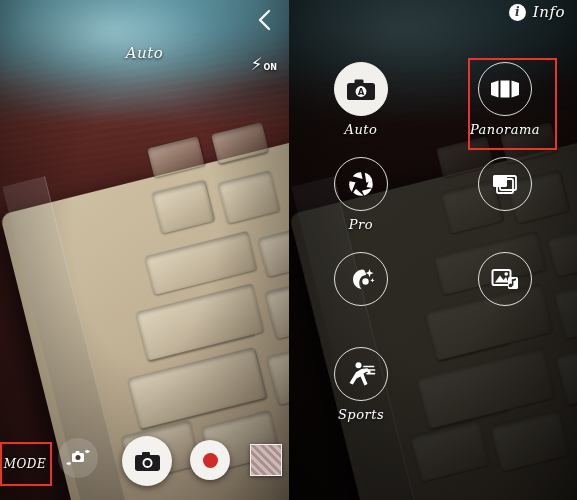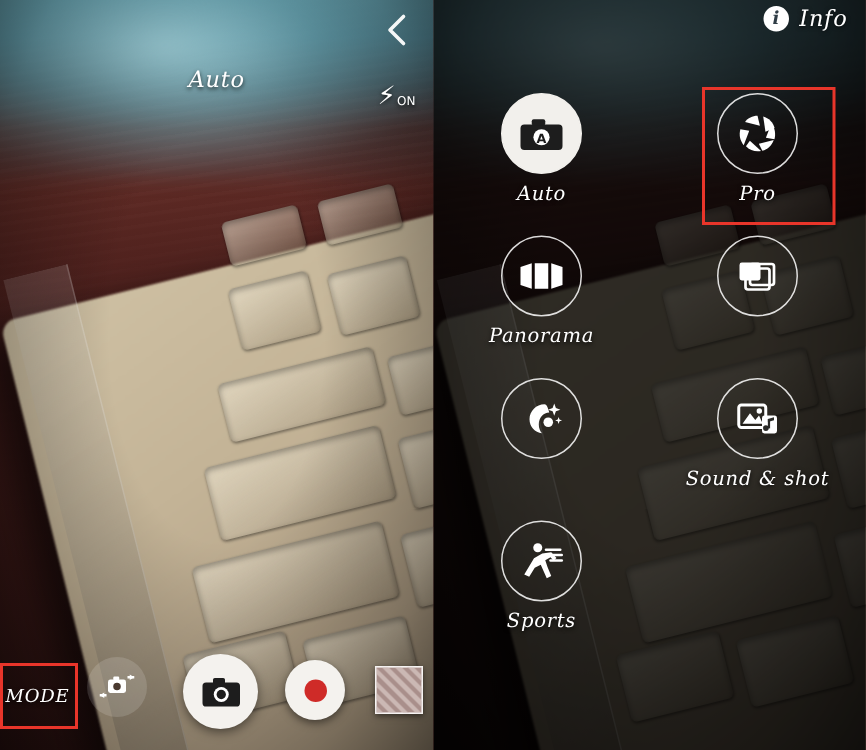--- a/index.html
+++ b/index.html
@@ -147,21 +147,21 @@
     position: absolute;
     right: 12px;
     top: 56px;
     display: flex;
     align-items: flex-end;
     gap: 1px;
     color: #fff;
     text-shadow: 0 1px 3px rgba(0,0,0,0.85);
   }
   .flash-indicator .bolt { font-size: 17px; line-height: 1; }
-  .flash-indicator .onlabel { font-size: 8px; font-weight: normal; padding-bottom: 1px; }
+  .flash-indicator .onlabel { font-size: 8px; font-weight: bold; padding-bottom: 1px; }
 
   .bottom-bar {
     position: absolute;
     left: 0; right: 0;
     bottom: 0;
     height: 72px;
   }
   .mode-button {
     position: absolute;
     left: 2px;
@@ -434,49 +434,49 @@
             <rect x="8.5" y="1.5" width="9" height="4.2" rx="1.3" fill="#1d1d1d"></rect>
             <circle cx="15" cy="13.5" r="5.4" fill="#ffffff"></circle>
             <text x="15" y="17" font-family="DejaVu Sans, sans-serif" font-size="8.5" font-weight="bold" fill="#1d1d1d" text-anchor="middle">A</text>
           </svg>
         </div>
         <div class="mode-label hand">Auto</div>
       </div>
 
       <div class="mode-cell">
         <div class="mode-circle">
+          <svg width="30" height="20" viewBox="0 0 30 20">
+            <polygon points="1,4 8.5,1.5 8.5,18.5 1,16" fill="#ffffff"></polygon>
+            <rect x="10.5" y="1.5" width="9" height="17" fill="#ffffff"></rect>
+            <polygon points="29,4 21.5,1.5 21.5,18.5 29,16" fill="#ffffff"></polygon>
+          </svg>
+        </div>
+        <div class="mode-label hand">Panorama</div>
+      </div>
+
+      <div class="mode-cell">
+        <div class="mode-circle">
           <svg width="28" height="28" viewBox="0 0 28 28">
             <g fill="#ffffff">
               <path d="M14 2.2 C10.6 2.2 7.6 3.8 5.7 6.3 L15.6 8.9 Z"></path>
               <path d="M25.4 10.3 C24.4 6.6 21.5 3.7 17.8 2.7 L19.3 12.8 Z"></path>
               <path d="M25.3 17.9 C26.3 14.3 25.6 10.3 23.3 7.3 L19.6 16.9 Z"></path>
               <path d="M17.2 25.5 C20.7 24.6 23.6 21.9 24.8 18.3 L14.9 20.8 Z"></path>
               <path d="M6.3 22.5 C8.9 25.2 12.8 26.4 16.4 25.6 L8.9 18.8 Z"></path>
               <path d="M2.6 11.2 C1.5 14.9 2.4 18.9 4.8 21.8 L8.5 12.2 Z"></path>
               <path d="M3.2 9.5 C2.2 13.1 3 17.1 5.4 20 L13 11.2 Z" opacity="0"></path>
             </g>
             <circle cx="14" cy="14" r="12.2" fill="none" stroke="#ffffff" stroke-width="0"></circle>
           </svg>
         </div>
         <div class="mode-label hand">Pro</div>
       </div>
 
       <div class="mode-cell">
         <div class="mode-circle">
-          <svg width="30" height="20" viewBox="0 0 30 20">
-            <polygon points="1,4 8.5,1.5 8.5,18.5 1,16" fill="#ffffff"></polygon>
-            <rect x="10.5" y="1.5" width="9" height="17" fill="#ffffff"></rect>
-            <polygon points="29,4 21.5,1.5 21.5,18.5 29,16" fill="#ffffff"></polygon>
-          </svg>
-        </div>
-        <div class="mode-label hand">Panorama</div>
-      </div>
-
-      <div class="mode-cell">
-        <div class="mode-circle">
           <svg width="28" height="26" viewBox="0 0 28 26">
             <rect x="9" y="5" width="16" height="14" rx="1.6" fill="none" stroke="#ffffff" stroke-width="1.8"></rect>
             <rect x="6" y="8" width="16" height="14" rx="1.6" fill="none" stroke="#ffffff" stroke-width="1.8"></rect>
             <rect x="2" y="4" width="14" height="12" rx="1.6" fill="#ffffff"></rect>
           </svg>
         </div>
       </div>
 
       <div class="mode-cell">
         <div class="mode-circle">
@@ -497,21 +497,20 @@
             <polygon points="4,15.5 9,8.5 12.5,13 15,10 17.5,15.5" fill="#ffffff"></polygon>
             <circle cx="15.2" cy="7" r="1.8" fill="#ffffff"></circle>
             <rect x="17" y="10" width="10" height="12" rx="1.6" fill="#ffffff"></rect>
             <g fill="#2b2b28">
               <circle cx="19.6" cy="18.4" r="1.9"></circle>
               <rect x="20.9" y="12.4" width="1.5" height="6.2"></rect>
               <path d="M20.9 12.4 L25 11.2 L25 13.2 L20.9 14.4 Z"></path>
             </g>
           </svg>
         </div>
-        <div class="mode-label hand">Sound &amp; shot</div>
       </div>
 
       <div class="mode-cell">
         <div class="mode-circle">
           <svg width="30" height="28" viewBox="0 0 30 28">
             <circle cx="12.5" cy="5.2" r="3" fill="#ffffff"></circle>
             <path d="M15.5 9 L10 12.2 L6.5 18 L3.5 23 L6.8 24.5 L10.5 18.5 L14.5 16.5 L16.5 21 L18.5 25.5 L21.5 24 L19 18 L17.5 13.5 L21 11.5 L23 13.8 L25 12 L21.5 8.2 Z" fill="#ffffff"></path>
             <g stroke="#ffffff" stroke-width="1.7" stroke-linecap="round">
               <line x1="18" y1="6.5" x2="27.5" y2="6.5"></line>
               <line x1="20" y1="10" x2="28.5" y2="10"></line>

